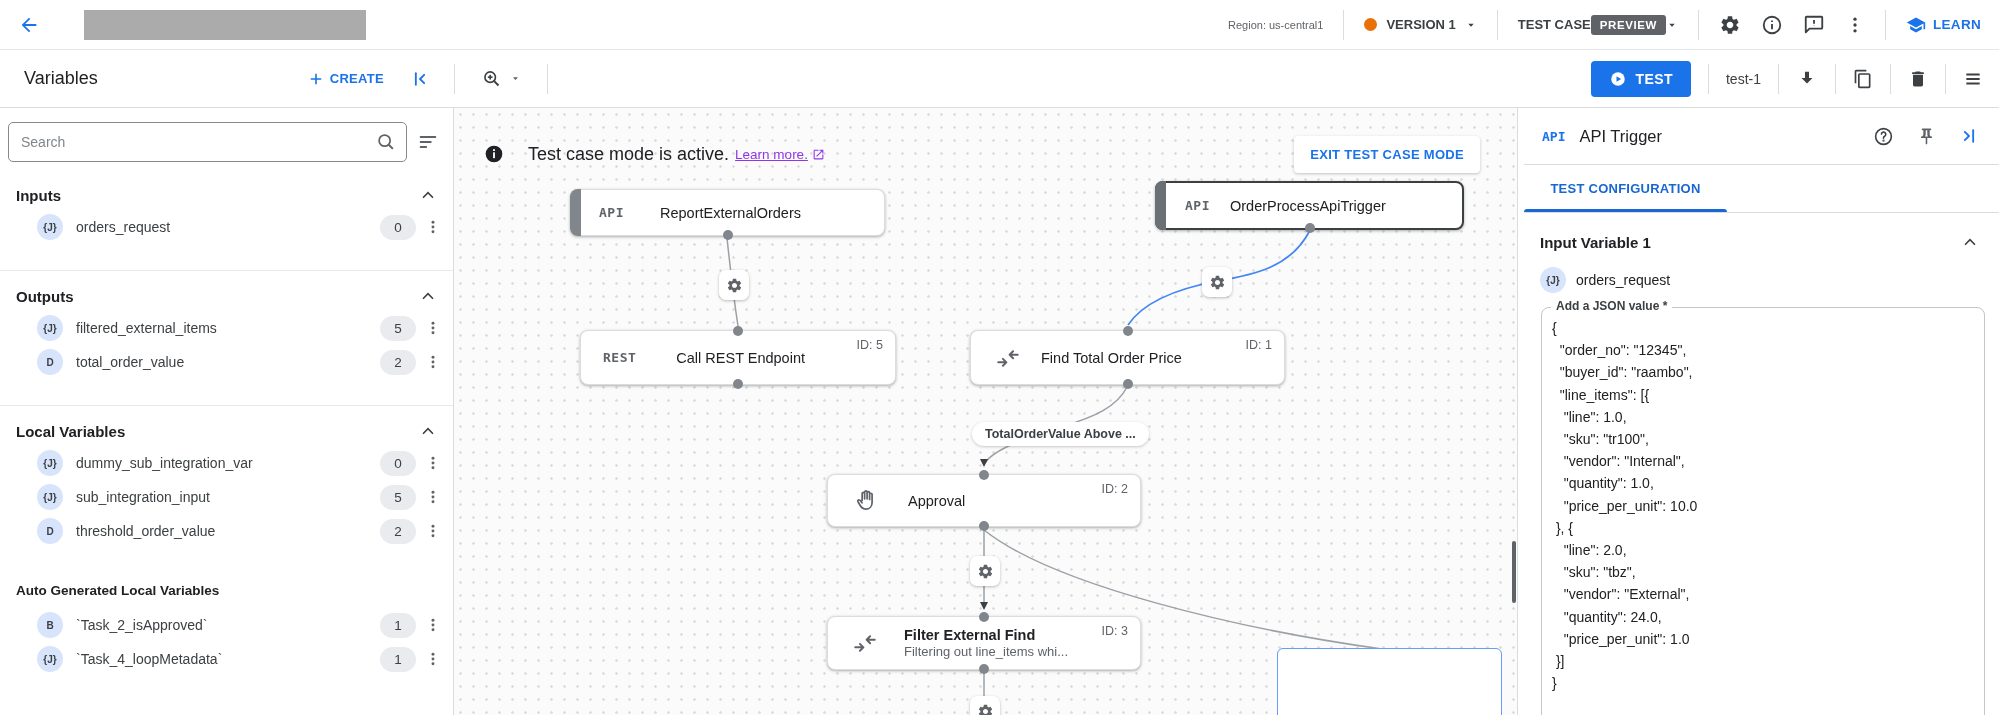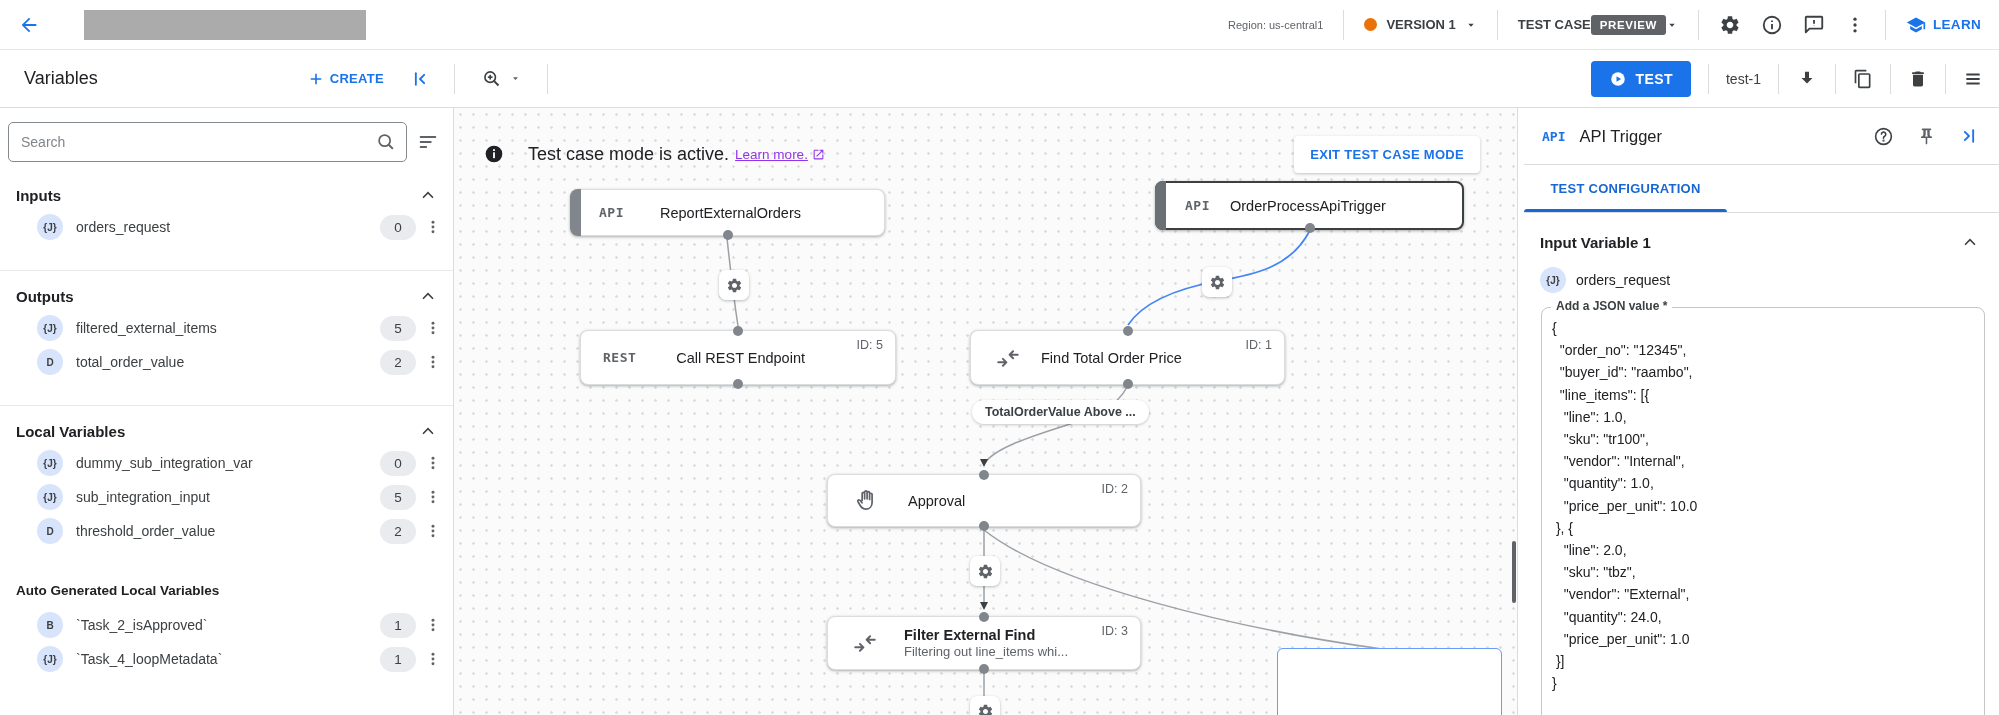--- a/index.html
+++ b/index.html
@@ -508,21 +508,21 @@
         <svg width="17" height="17" viewBox="0 0 24 24">
             <path fill="#5f6368" d="M19.14 12.94c.04-.3.06-.61.06-.94 0-.32-.02-.64-.07-.94l2.03-1.58c.18-.14.23-.41.12-.61l-1.92-3.32c-.12-.22-.37-.29-.59-.22l-2.39.96c-.5-.38-1.03-.7-1.62-.94L14.4 2.81c-.04-.24-.24-.41-.48-.41h-3.84c-.24 0-.43.17-.47.41L9.25 5.35c-.59.24-1.13.57-1.62.94l-2.39-.96c-.22-.08-.47 0-.59.22L2.74 8.87c-.12.21-.08.47.12.61l2.03 1.58c-.05.3-.09.63-.09.94s.02.64.07.94l-2.03 1.58c-.18.14-.23.41-.12.61l1.92 3.32c.12.22.37.29.59.22l2.39-.96c.5.38 1.03.7 1.62.94l.36 2.54c.05.24.24.41.48.41h3.84c.24 0 .44-.17.47-.41l.36-2.54c.59-.24 1.13-.56 1.62-.94l2.39.96c.22.08.47 0 .59-.22l1.92-3.32c.12-.22.07-.47-.12-.61l-2.01-1.58zM12 15.6c-1.98 0-3.6-1.62-3.6-3.6s1.62-3.6 3.6-3.6 3.6 1.62 3.6 3.6-1.62 3.6-3.6 3.6z"></path>
           </svg>
       </div>
       <div class="gear-chip" style="left:516px;top:588px">
         <svg width="17" height="17" viewBox="0 0 24 24">
             <path fill="#5f6368" d="M19.14 12.94c.04-.3.06-.61.06-.94 0-.32-.02-.64-.07-.94l2.03-1.58c.18-.14.23-.41.12-.61l-1.92-3.32c-.12-.22-.37-.29-.59-.22l-2.39.96c-.5-.38-1.03-.7-1.62-.94L14.4 2.81c-.04-.24-.24-.41-.48-.41h-3.84c-.24 0-.43.17-.47.41L9.25 5.35c-.59.24-1.13.57-1.62.94l-2.39-.96c-.22-.08-.47 0-.59.22L2.74 8.87c-.12.21-.08.47.12.61l2.03 1.58c-.05.3-.09.63-.09.94s.02.64.07.94l-2.03 1.58c-.18.14-.23.41-.12.61l1.92 3.32c.12.22.37.29.59.22l2.39-.96c.5.38 1.03.7 1.62.94l.36 2.54c.05.24.24.41.48.41h3.84c.24 0 .44-.17.47-.41l.36-2.54c.59-.24 1.13-.56 1.62-.94l2.39.96c.22.08.47 0 .59-.22l1.92-3.32c.12-.22.07-.47-.12-.61l-2.01-1.58zM12 15.6c-1.98 0-3.6-1.62-3.6-3.6s1.62-3.6 3.6-3.6 3.6 1.62 3.6 3.6-1.62 3.6-3.6 3.6z"></path>
           </svg>
       </div>
 
-      <div class="edge-label" style="left:518px;top:292px">TotalOrderValue Above ...</div>
+      <div class="edge-label" style="left:518px;top:314px">TotalOrderValue Above ...</div>
 
       <div class="cscroll"></div>
     </main>
 
     <aside class="panel">
       <div class="p-head">
         <span class="p-badge">API</span>
         <span class="p-title">API Trigger</span>
         <span class="p-icons">
           <span class="icn">

